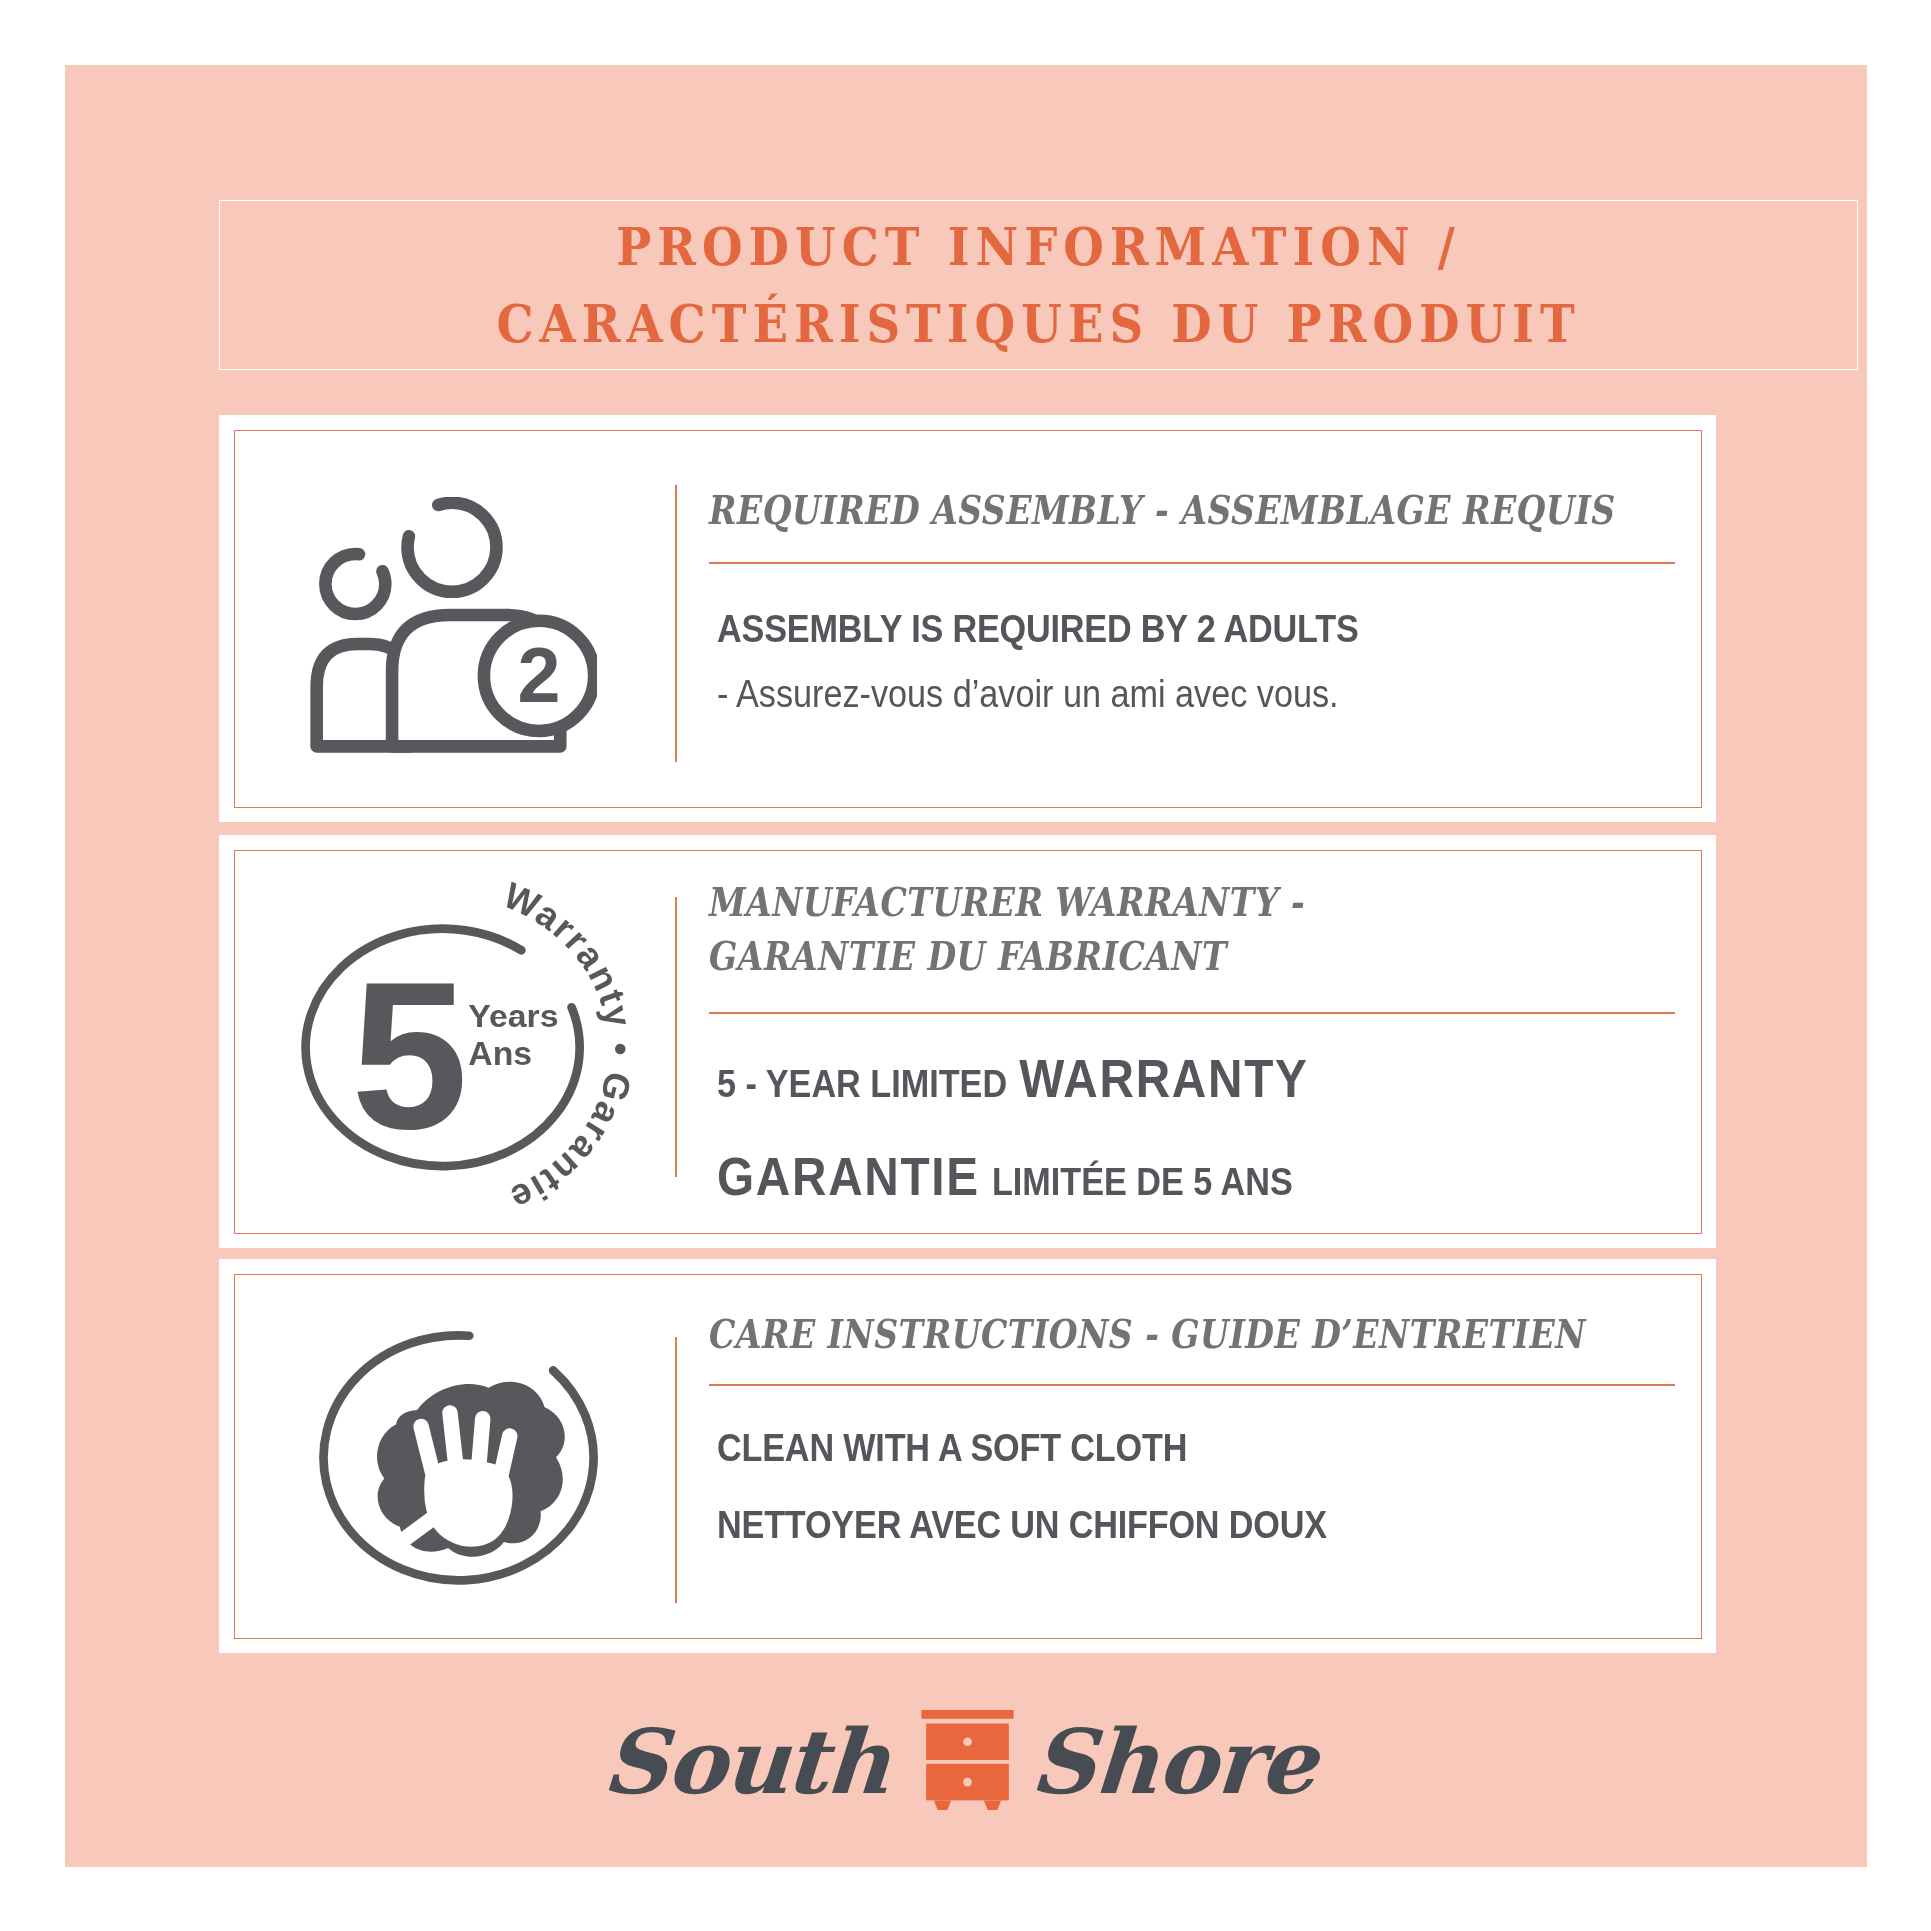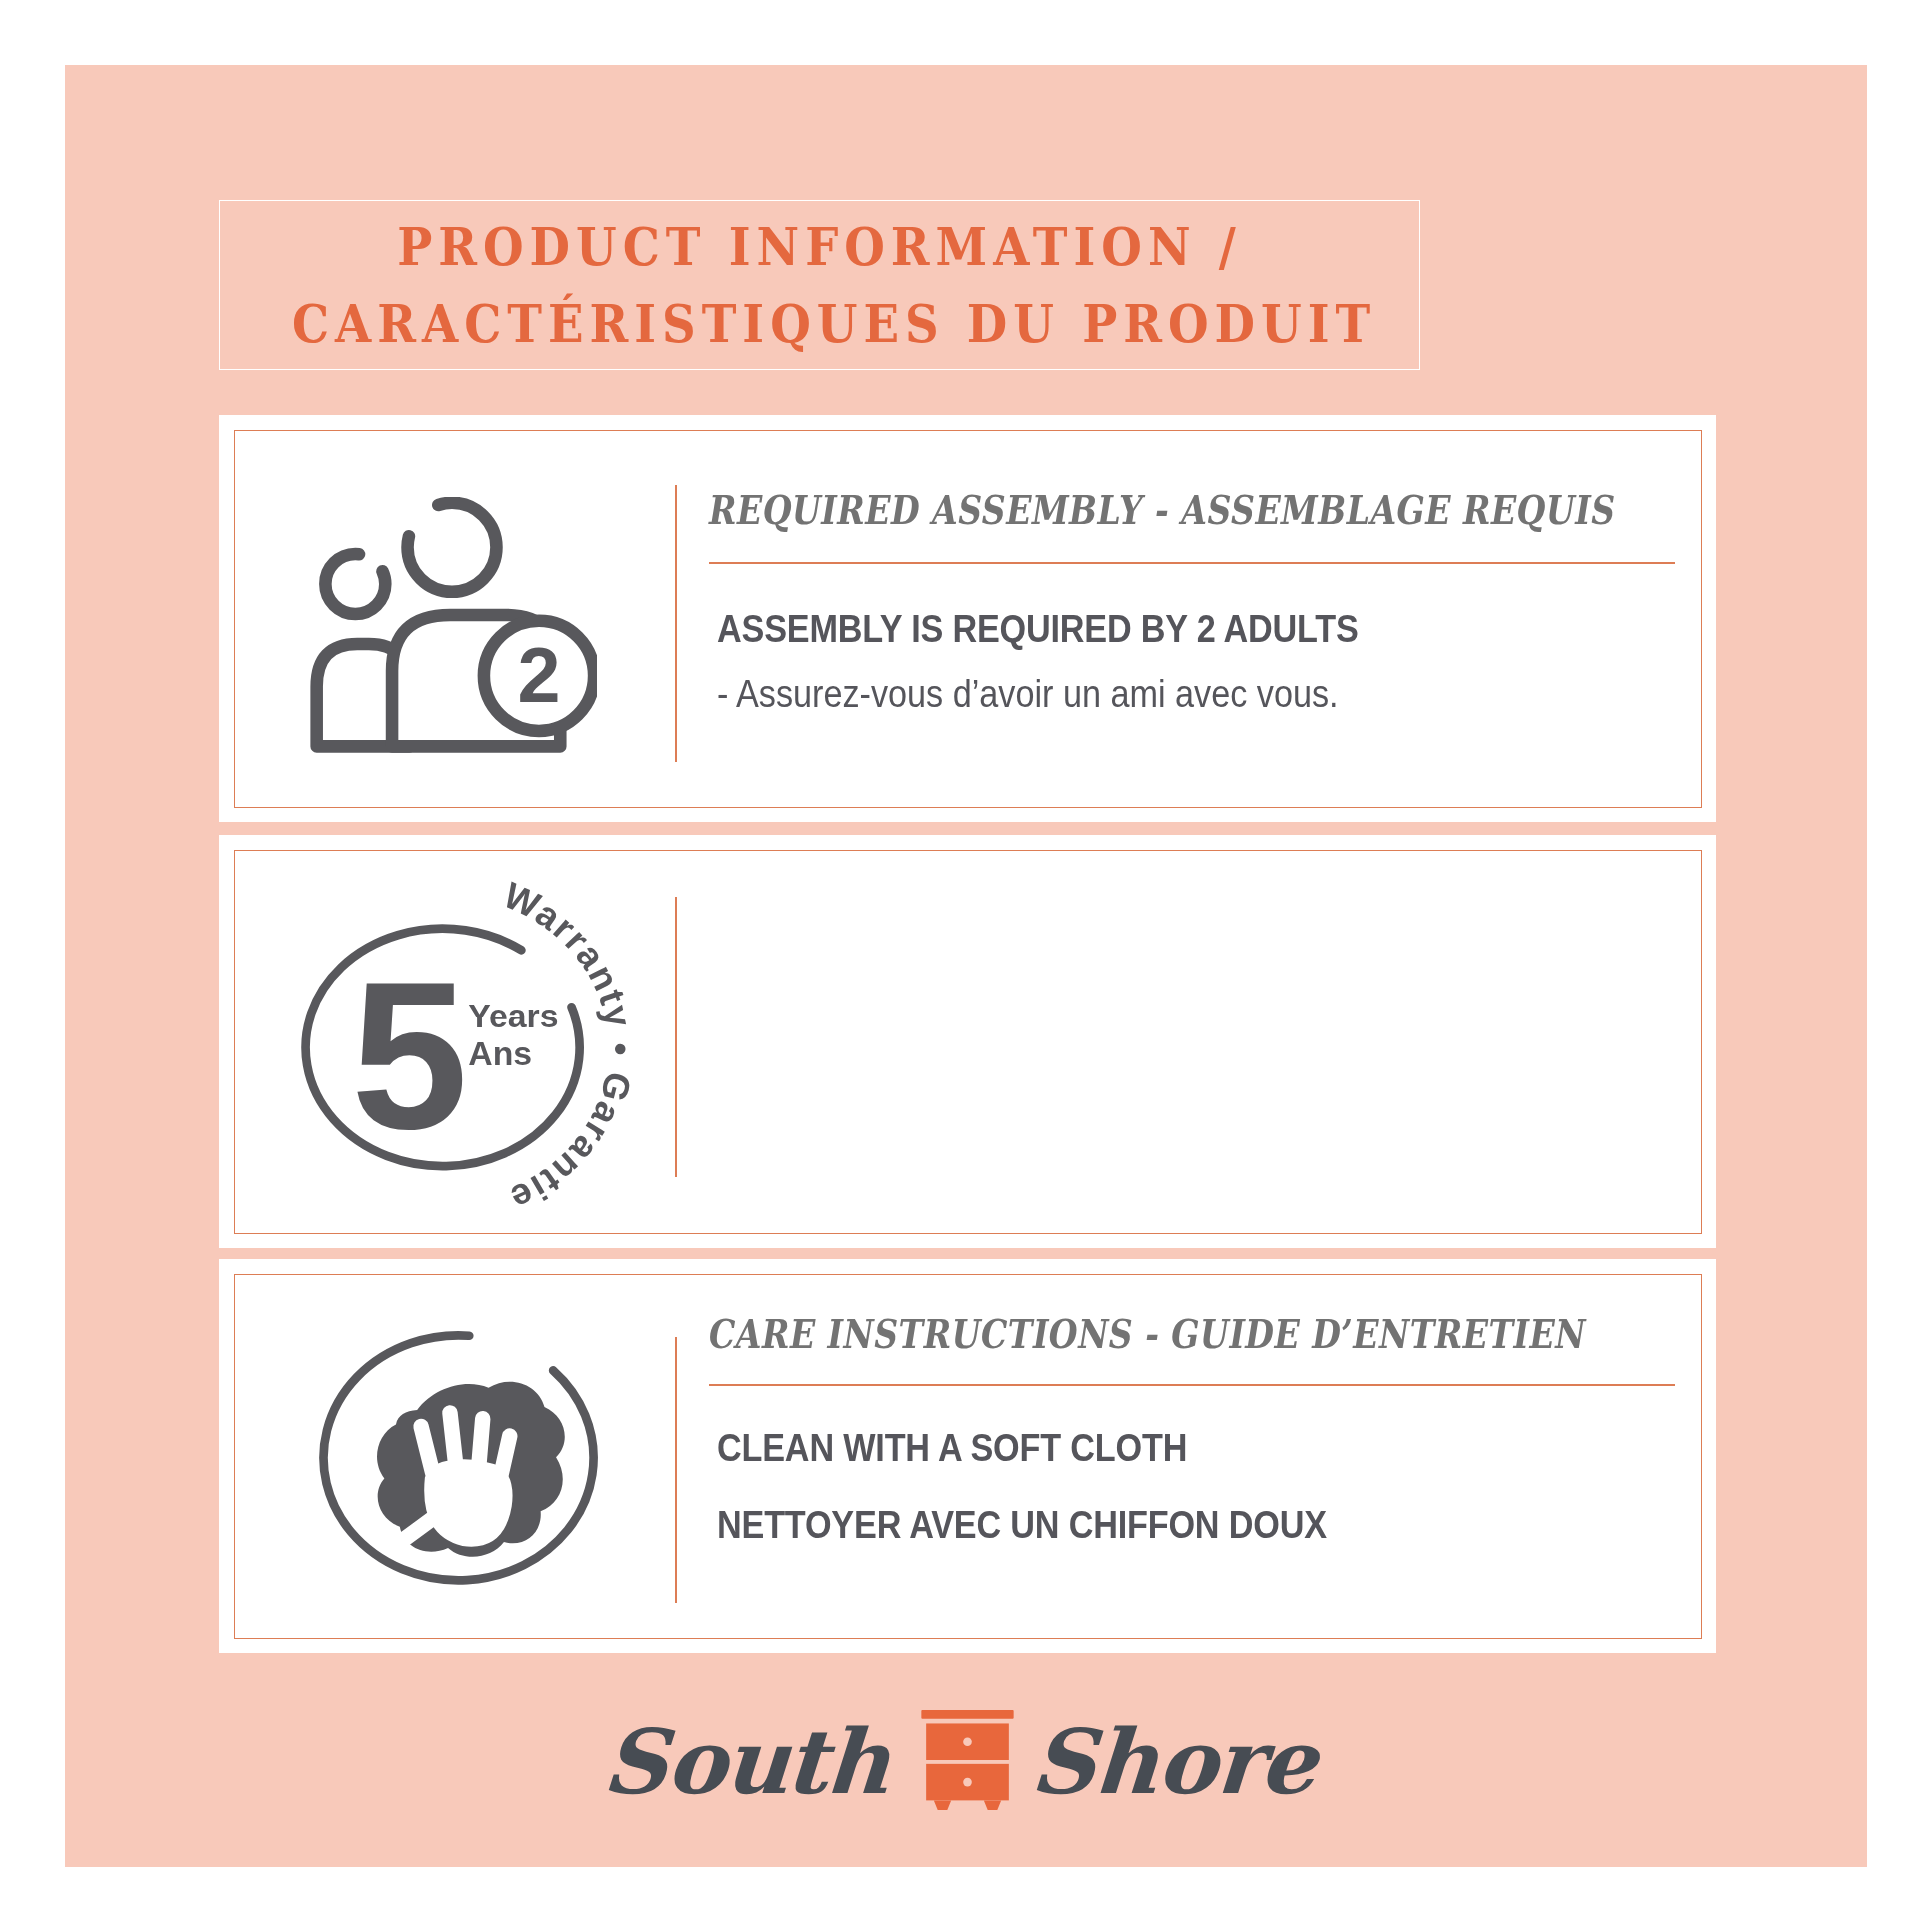--- a/index.html
+++ b/index.html
@@ -1,20 +1,20 @@
 <!DOCTYPE html>
 <html><head>
 <meta charset="utf-8">
 <style>
   html,body{margin:0;padding:0;}
   body{width:1931px;height:1931px;background:#ffffff;font-family:"Liberation Sans",sans-serif;}
   .poster{position:absolute;left:65px;top:65px;width:1802px;height:1802px;background:#F8C9BA;}
 
   
-  .title-box{position:absolute;left:154px;top:135px;width:1201px;height:170px;border:1.9px solid #ffffff;
+  .title-box{position:absolute;left:154px;top:135px;width:1639px;height:170px;border:1.9px solid #ffffff;
     box-sizing:border-box;display:flex;flex-direction:column;justify-content:center;text-align:center;}
   .title-line{font-family:"DejaVu Serif",serif;font-weight:700;font-size:53px;line-height:77px;
     color:#E4683F;letter-spacing:6.8px;transform:scaleX(.88);white-space:nowrap;}
 
   
   .card{position:absolute;left:154px;width:1497px;background:#ffffff;}
   .c1{top:350px;height:407px;}
   .c2{top:770px;height:413px;}
   .c3{top:1194px;height:394px;}
   .inner-border{position:absolute;inset:14.5px;border:1.9px solid #DD7D55;}
@@ -112,20 +112,33 @@
         <path class="st thin" d="M 303 136 A 142 123 0 1 1 251 77"></path>
         <text class="gtxt" x="135" y="261" text-anchor="middle" font-size="218" font-weight="700">5</text>
         <text class="gtxt" x="196" y="157" font-size="35" font-weight="700">Years</text>
         <text class="gtxt" x="196" y="196" font-size="35" font-weight="700">Ans</text>
         <text class="gtxt" font-size="38" font-weight="700" letter-spacing="2">
           <textPath href="#warrArc" startOffset="8">Warranty • Garantie</textPath>
         </text>
       </svg>
     </div>
     <div class="vline"></div>
+    <div class="text-col">
+      <div class="heading">
+        <span class="hc">MANUFACTURER WARRANTY -</span><br>
+        <span class="hc">GARANTIE DU FABRICANT</span>
+      </div>
+      <div class="rule"></div>
+      <p class="body-line wline1">
+        <span class="cx"><span class="wsmall">5 - YEAR LIMITED</span><span class="wbig sp-l">WARRANTY</span></span>
+      </p>
+      <p class="body-line wline2">
+        <span class="cx"><span class="wbig">GARANTIE</span><span class="wsmall sp-l">LIMITÉE DE 5 ANS</span></span>
+      </p>
+    </div>
   </section>
 
   <section class="card c3">
     <div class="inner-border"></div>
     <div class="icon-wrap">
       <svg width="319" height="299" viewBox="0 0 330 310">
         <path class="st thin" d="M 259 44 A 140 127 0 1 1 172 8"></path>
         <path fill="#58585C" d="M 118 85 C 135 62 168 52 192 62 C 214 48 244 58 250 82
           C 272 92 278 118 262 134 C 276 156 268 182 246 190 C 248 212 230 228 208 222
           C 194 240 166 242 150 228 C 128 238 104 228 100 206 C 78 198 70 172 84 156

